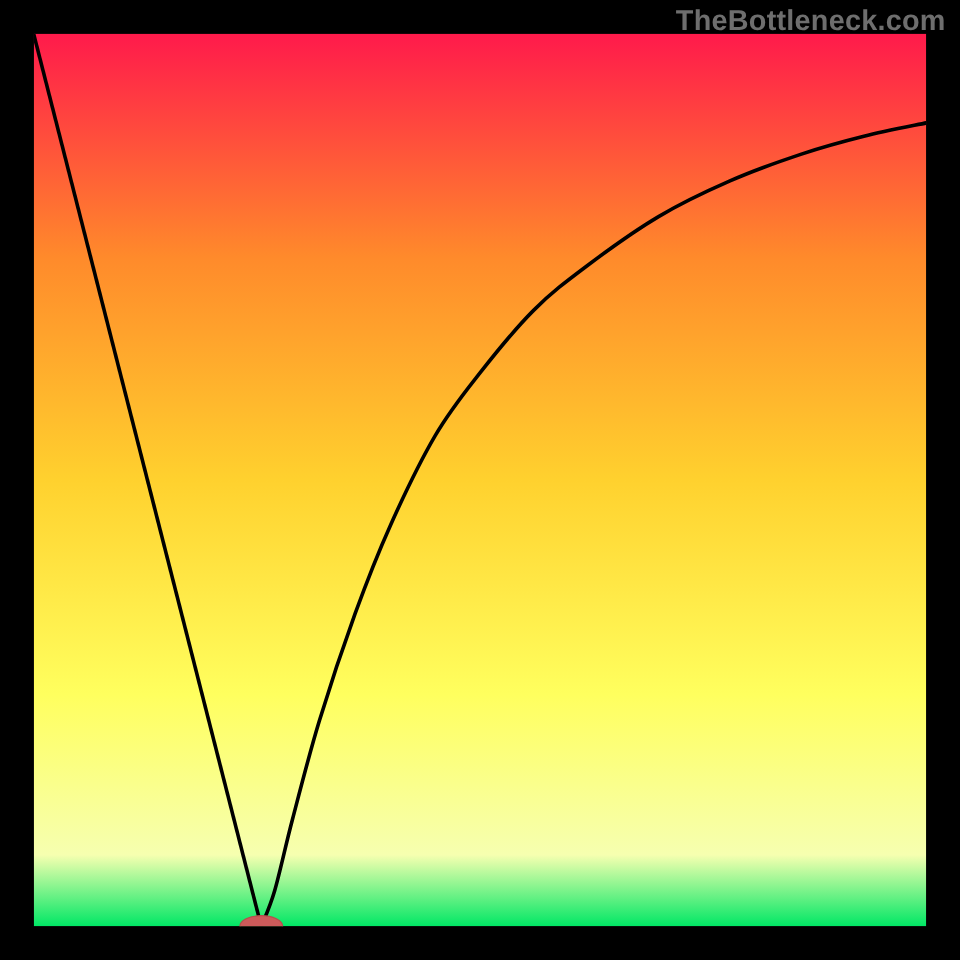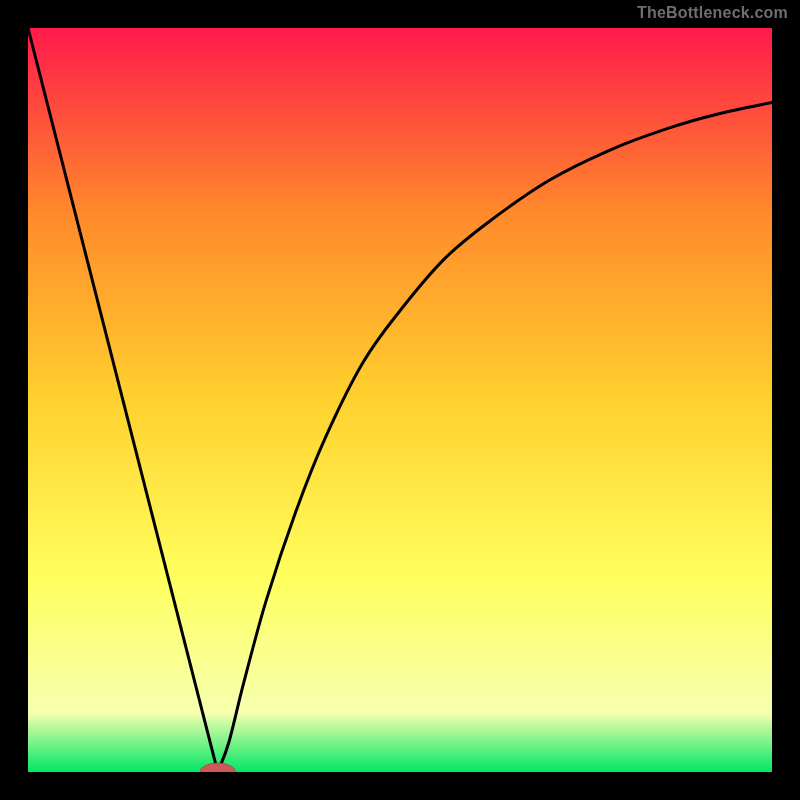--- a/index.html
+++ b/index.html
@@ -27,21 +27,21 @@
     height: 744px;
     overflow: hidden;
   }
   .plot-area svg {
     display: block;
   }
   .watermark {
     position: absolute;
     top: 4px;
     right: 12px;
-    font-size: 16px;
+    font-size: 24px;
     font-weight: 600;
     color: #6e6e6e;
     letter-spacing: 0.2px;
   }
 </style>
 </head>
 <body>
 
 <div class="frame">
 

